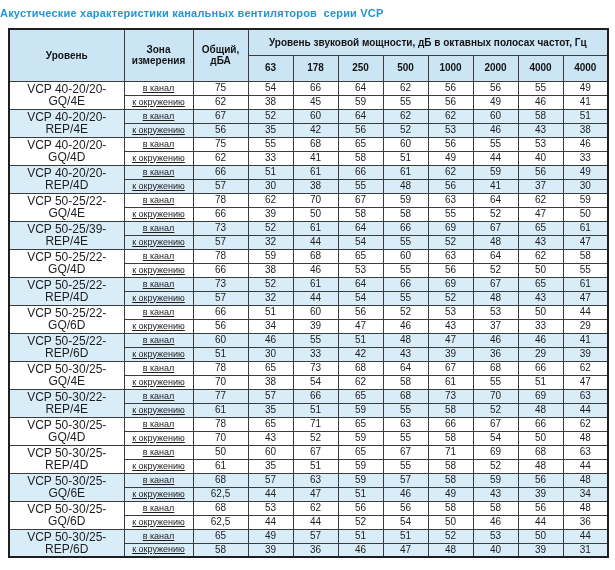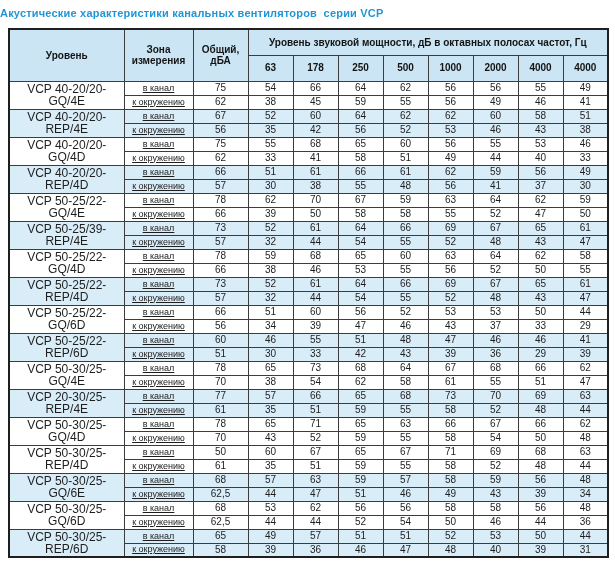--- a/index.html
+++ b/index.html
@@ -355,21 +355,21 @@
           <td class="level-cell">38</td>
           <td class="level-cell">54</td>
           <td class="level-cell">62</td>
           <td class="level-cell">58</td>
           <td class="level-cell">61</td>
           <td class="level-cell">55</td>
           <td class="level-cell">51</td>
           <td class="level-cell">47</td>
         </tr>
         <tr class="shaded">
-          <td rowspan="2" class="model-cell">VCP 20-30/25-REP/4E</td>
+          <td rowspan="2" class="model-cell">VCP 50-30/22-REP/4E</td>
           <td class="zone-cell">в канал</td>
           <td class="total-cell">77</td>
           <td class="level-cell">57</td>
           <td class="level-cell">66</td>
           <td class="level-cell">65</td>
           <td class="level-cell">68</td>
           <td class="level-cell">73</td>
           <td class="level-cell">70</td>
           <td class="level-cell">69</td>
           <td class="level-cell">63</td>

